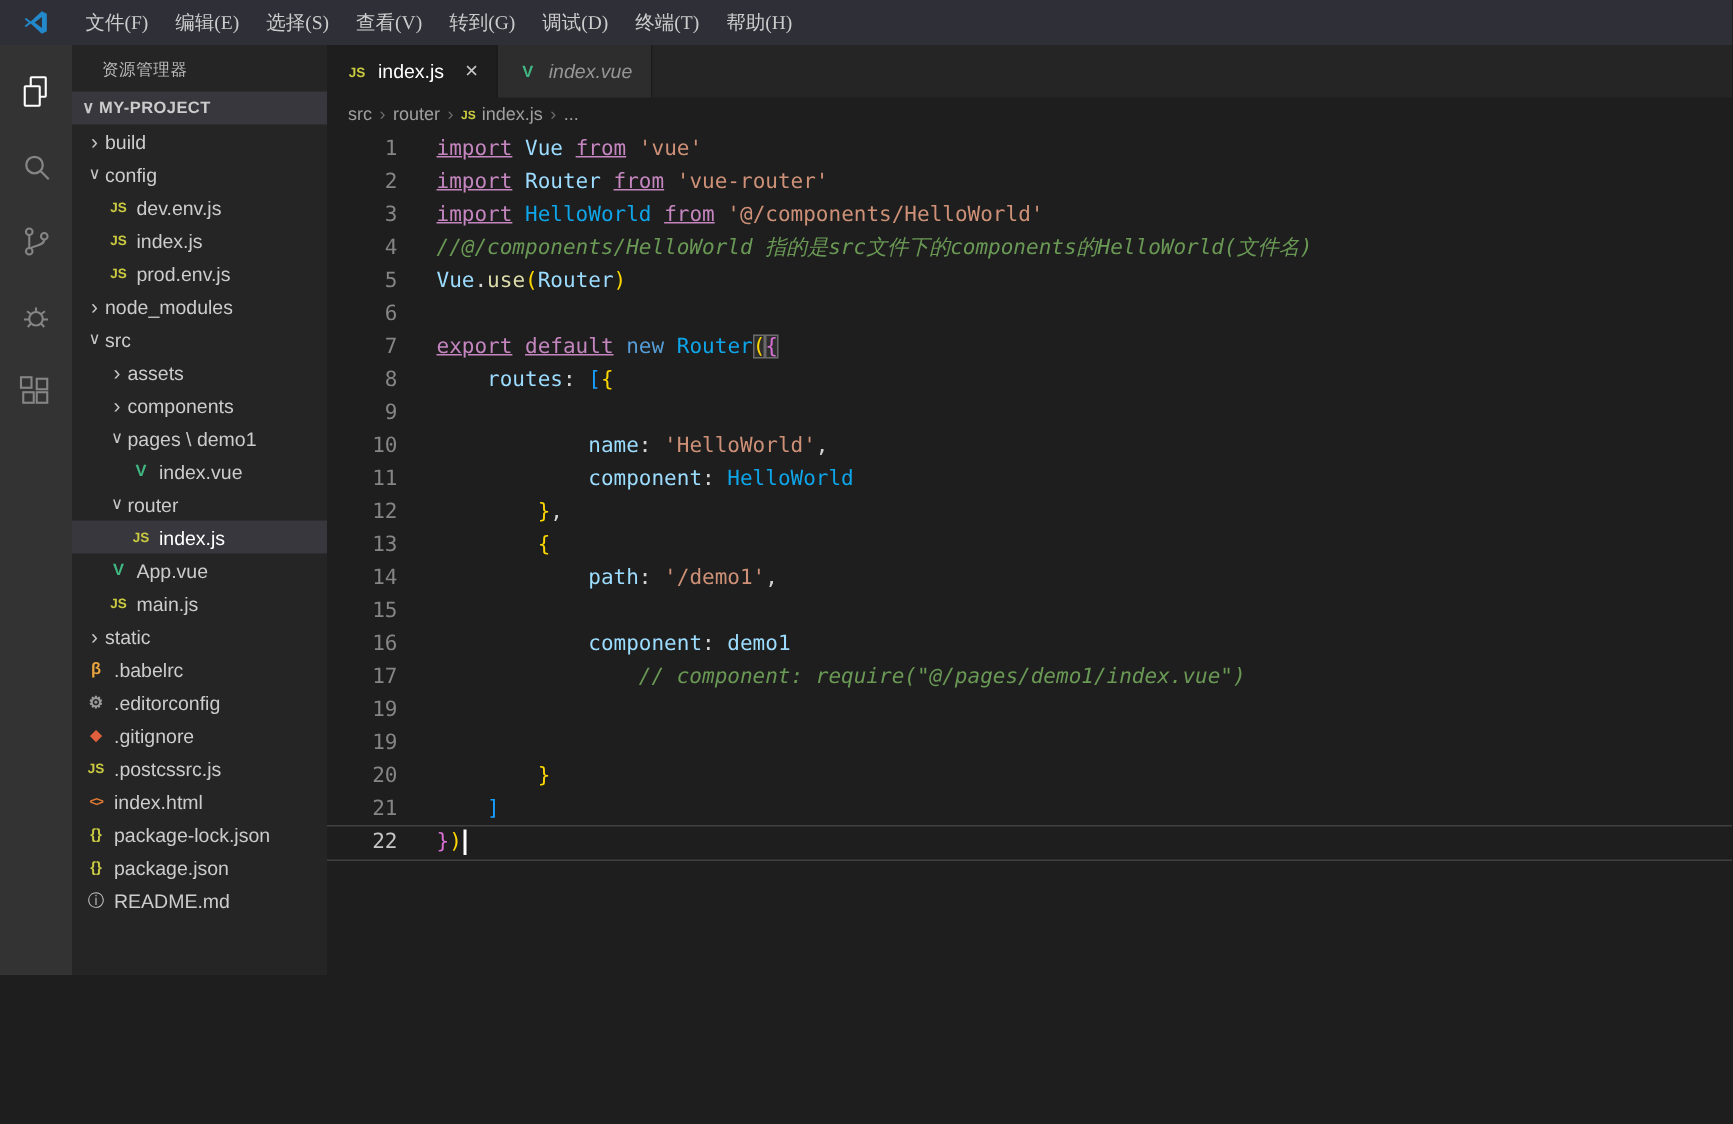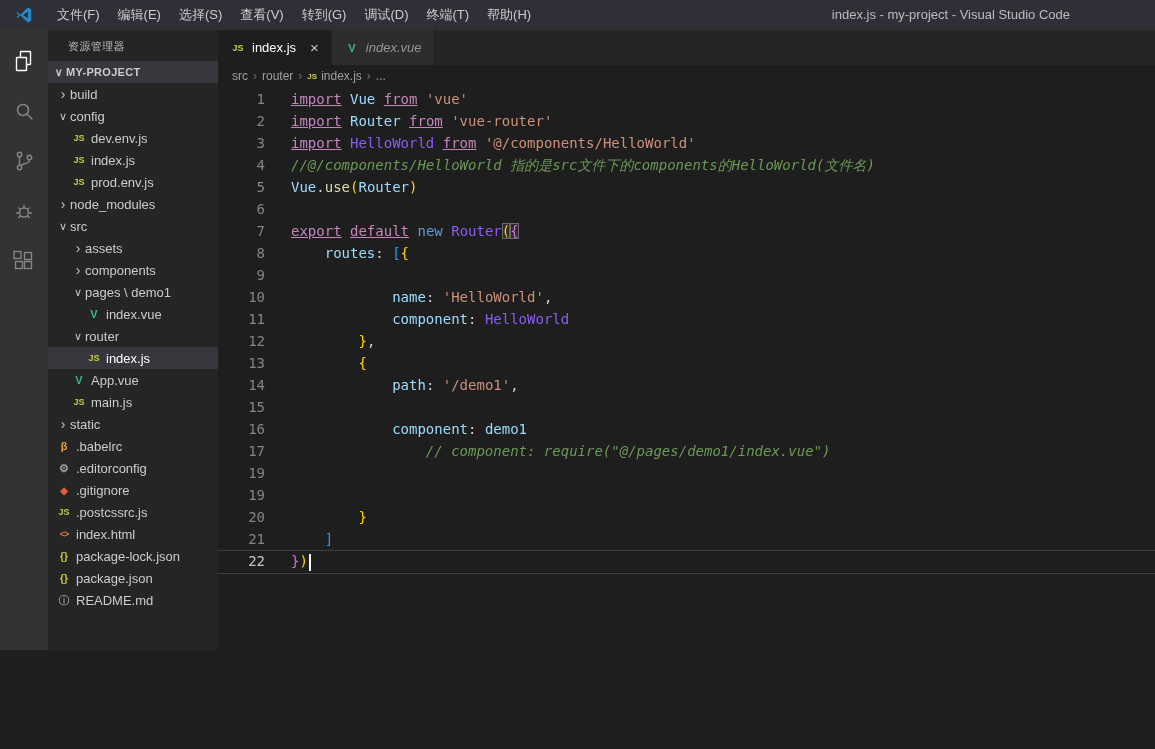--- a/index.html
+++ b/index.html
@@ -1,21 +1,21 @@
 <!DOCTYPE html>
 <html><head>
 <meta charset="utf-8">
 <style>
   html,body{margin:0;padding:0;background:#1e1e1e;}
   .window{width:1155px;height:749px;position:relative;overflow:hidden;background:#1e1e1e;
           font-family:"Liberation Sans",sans-serif;color:#cccccc;-webkit-font-smoothing:antialiased;}
   
   .titlebar{height:30px;background:#2f2f38;display:flex;align-items:center;position:relative;}
   .logo{width:48px;display:flex;justify-content:center;align-items:center;}
-  .menus{display:flex;align-items:center;height:100%;}
+  .menus{display:flex;align-items:center;height:100%;font-family:Liberation Serif, serif;}
   .menu-item{padding:0 9px;font-size:13px;color:#cccccc;line-height:30px;cursor:default;}
   .window-title{position:absolute;right:85px;top:0;line-height:30px;font-size:13px;color:#bdbdbd;}
   
   .main{display:flex;height:620px;}
   .activitybar{width:48px;background:#333333;display:flex;flex-direction:column;align-items:center;padding-top:6px;flex:none;}
   .ab-item{width:48px;height:50px;display:flex;align-items:center;justify-content:center;color:#858585;cursor:pointer;}
   .ab-item.active{color:#ffffff;}
   .ab-item svg{display:block;}
   
   .sidebar{width:170px;background:#252526;flex:none;overflow:hidden;font-size:13px;}
@@ -53,21 +53,21 @@
   
   .codearea{flex:1;overflow:hidden;font-family:"DejaVu Sans Mono","Liberation Mono",monospace;
             font-size:14px;padding-top:1px;}
   .cl{height:22px;line-height:22px;display:flex;}
   .cl.current{border-top:1px solid #404040;border-bottom:1px solid #404040;height:22px;line-height:20px;}
   .ln{width:47px;flex:none;text-align:right;color:#858585;user-select:none;}
   .cl.current .ln{color:#c6c6c6;}
   .ct{padding-left:26px;white-space:pre;color:#d4d4d4;}
   .tk-kw{color:#c586c0;text-decoration:underline;}
   .tk-var{color:#9cdcfe;text-align:center;}
-  .tk-type{color:#8b5cf6;}
+  .tk-type{color:#0ea5e9;}
   .tk-str{color:#ce9178;}
   .tk-cmt{color:#6a9955;font-style:italic;}
   .tk-fn{color:#dcdcaa;}
   .tk-new{color:#569cd6;}
   .tk-pl{color:#d4d4d4;}
   .tk-b1{color:#ffd700;}
   .tk-b2{color:#da70d6;}
   .tk-b3{color:#179fff;}
   .tk-m{outline:1px solid #6a6a6a;outline-offset:-1px;background:rgba(90,90,90,.25);}
   .cursor{display:inline-block;width:2px;height:17px;background:#ffffff;vertical-align:middle;margin-left:1px;}
@@ -86,21 +86,20 @@
     <div class="menus" id="menus">
         <div class="menu-item">文件(F)</div>
         <div class="menu-item">编辑(E)</div>
         <div class="menu-item">选择(S)</div>
         <div class="menu-item">查看(V)</div>
         <div class="menu-item">转到(G)</div>
         <div class="menu-item">调试(D)</div>
         <div class="menu-item">终端(T)</div>
         <div class="menu-item">帮助(H)</div>
       </div>
-    <div class="window-title">index.js - my-project - Visual Studio Code</div>
   </div>
 
   <div class="main">
 
     <div class="activitybar" id="activitybar">
         <div class="ab-item active">
           <span>
             <svg width="24" height="24" viewBox="0 0 24 24" fill="none" stroke="currentColor" stroke-width="1.4">
               <rect x="8.5" y="2.5" width="10" height="13" rx="0.5"></rect>
               <rect x="4.5" y="8.5" width="10" height="13" rx="0.5" fill="#333333"></rect>

